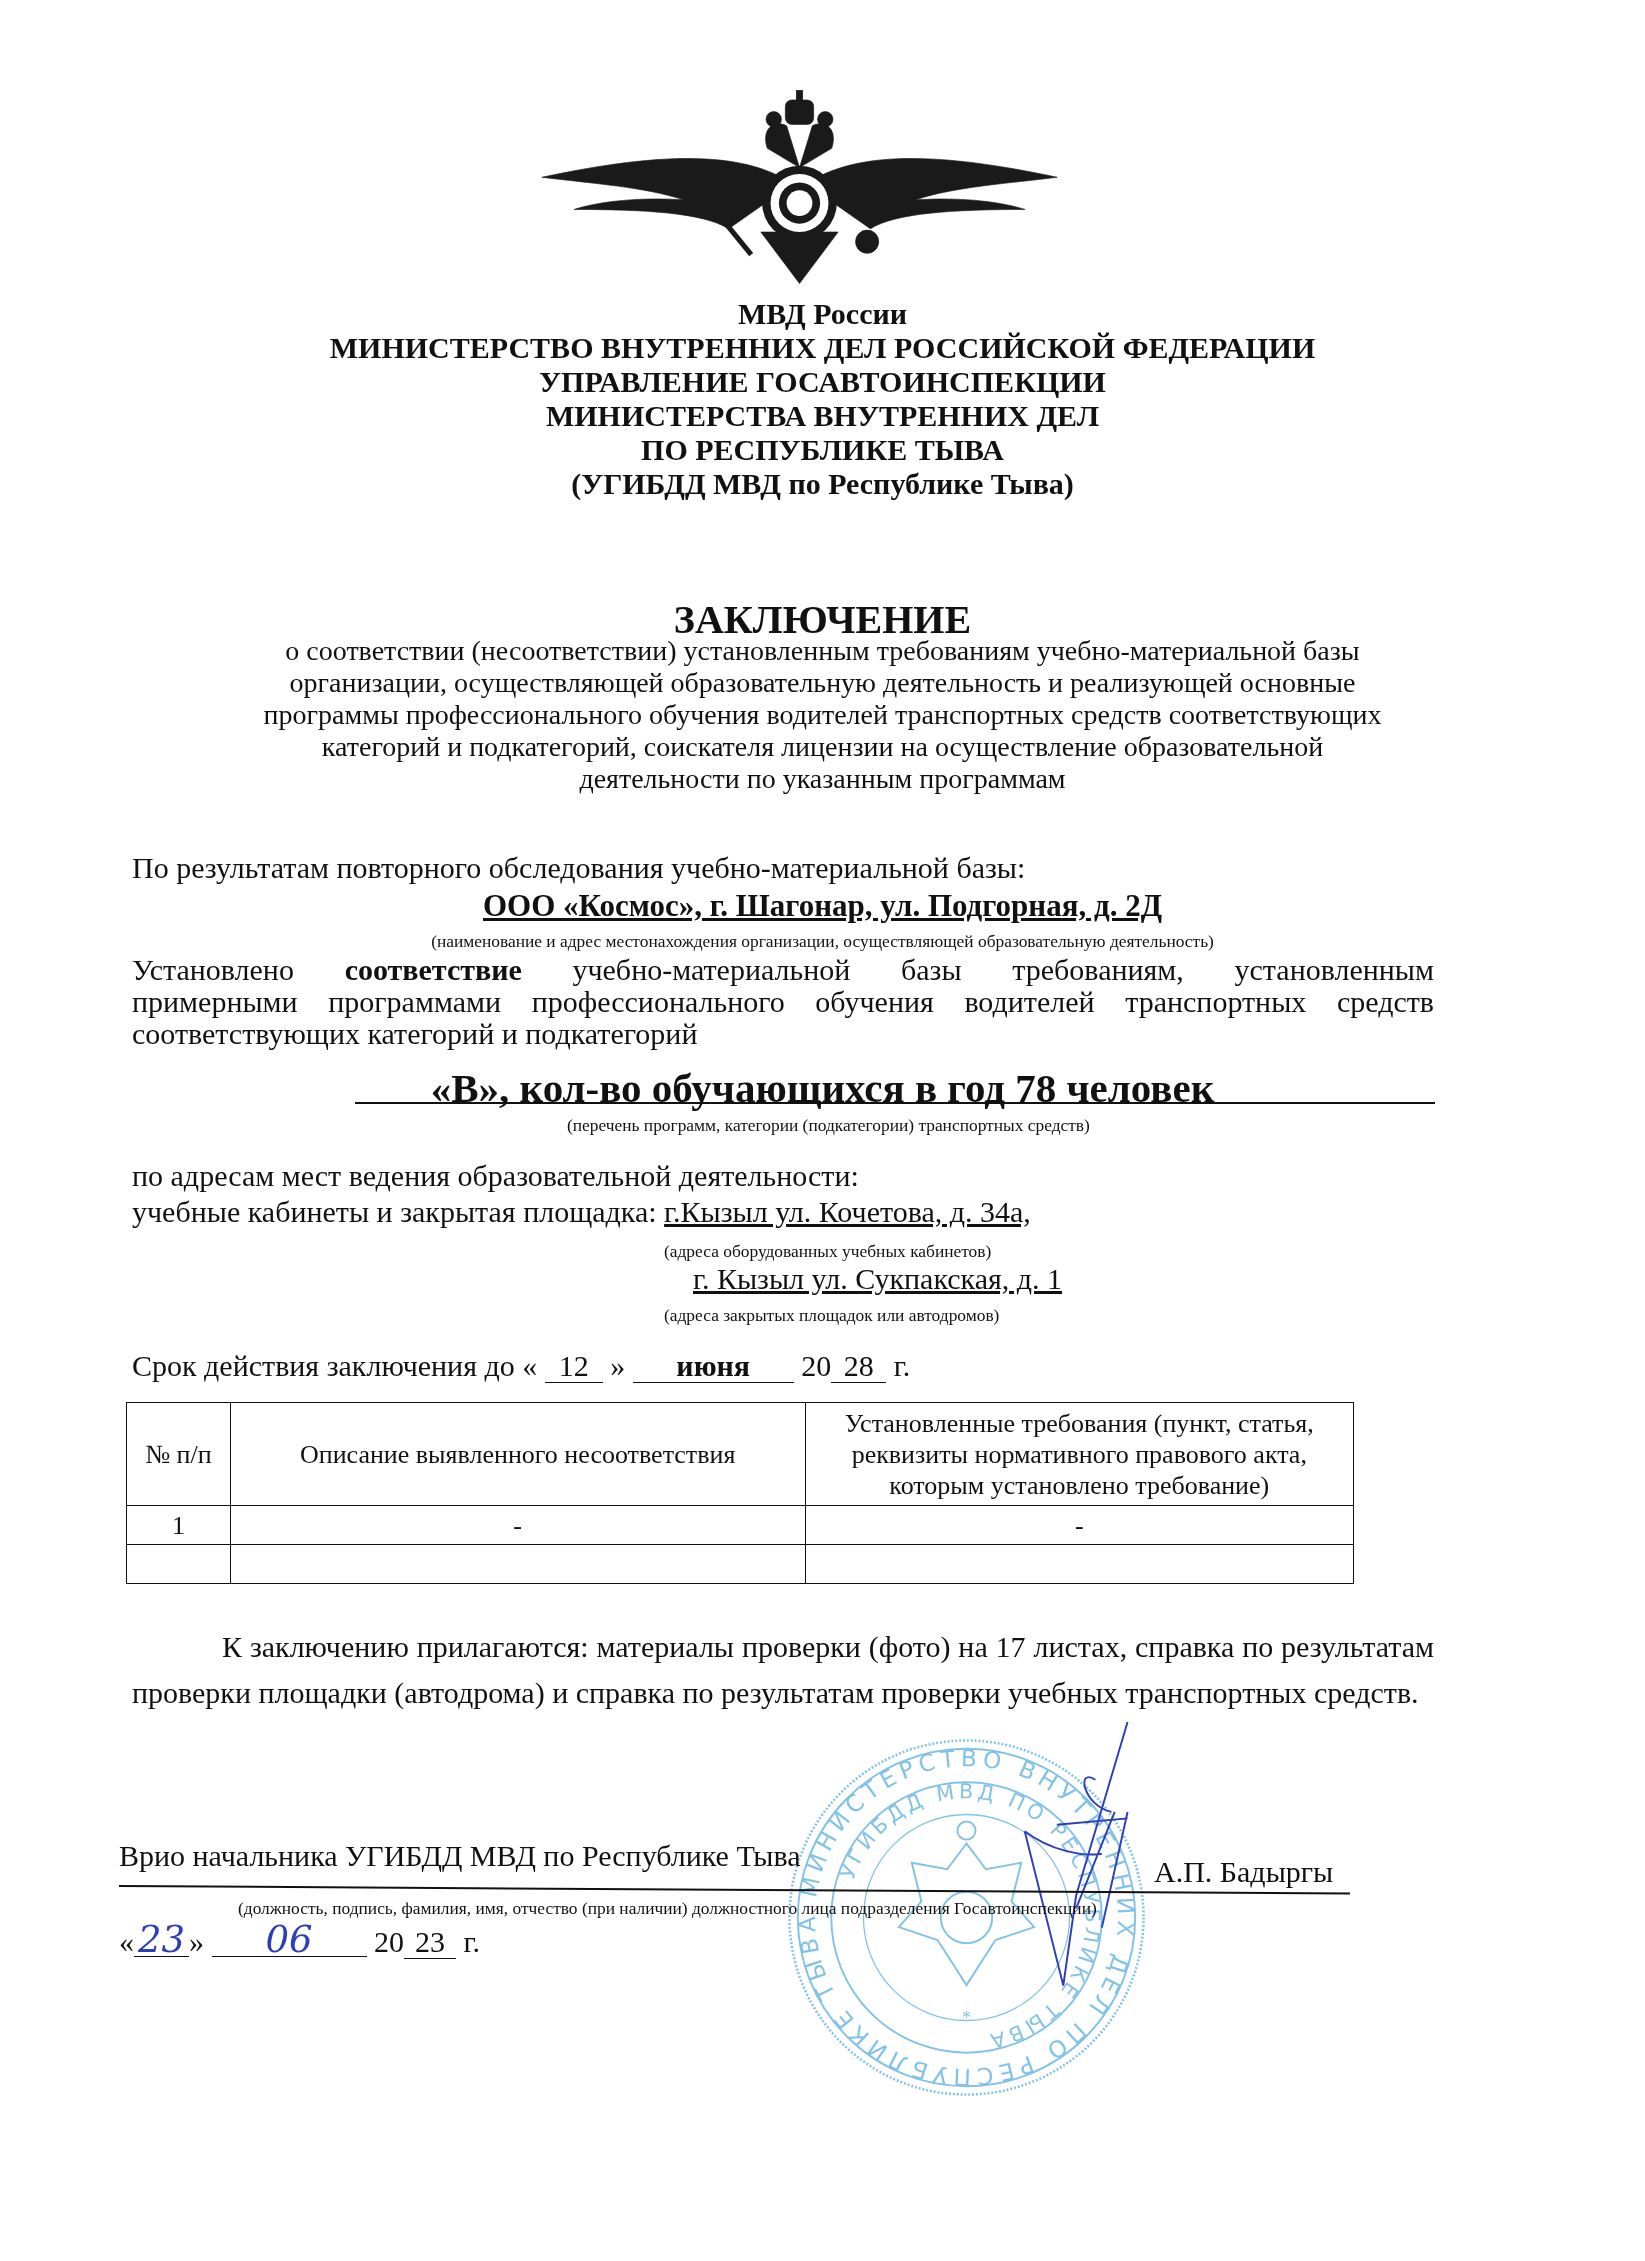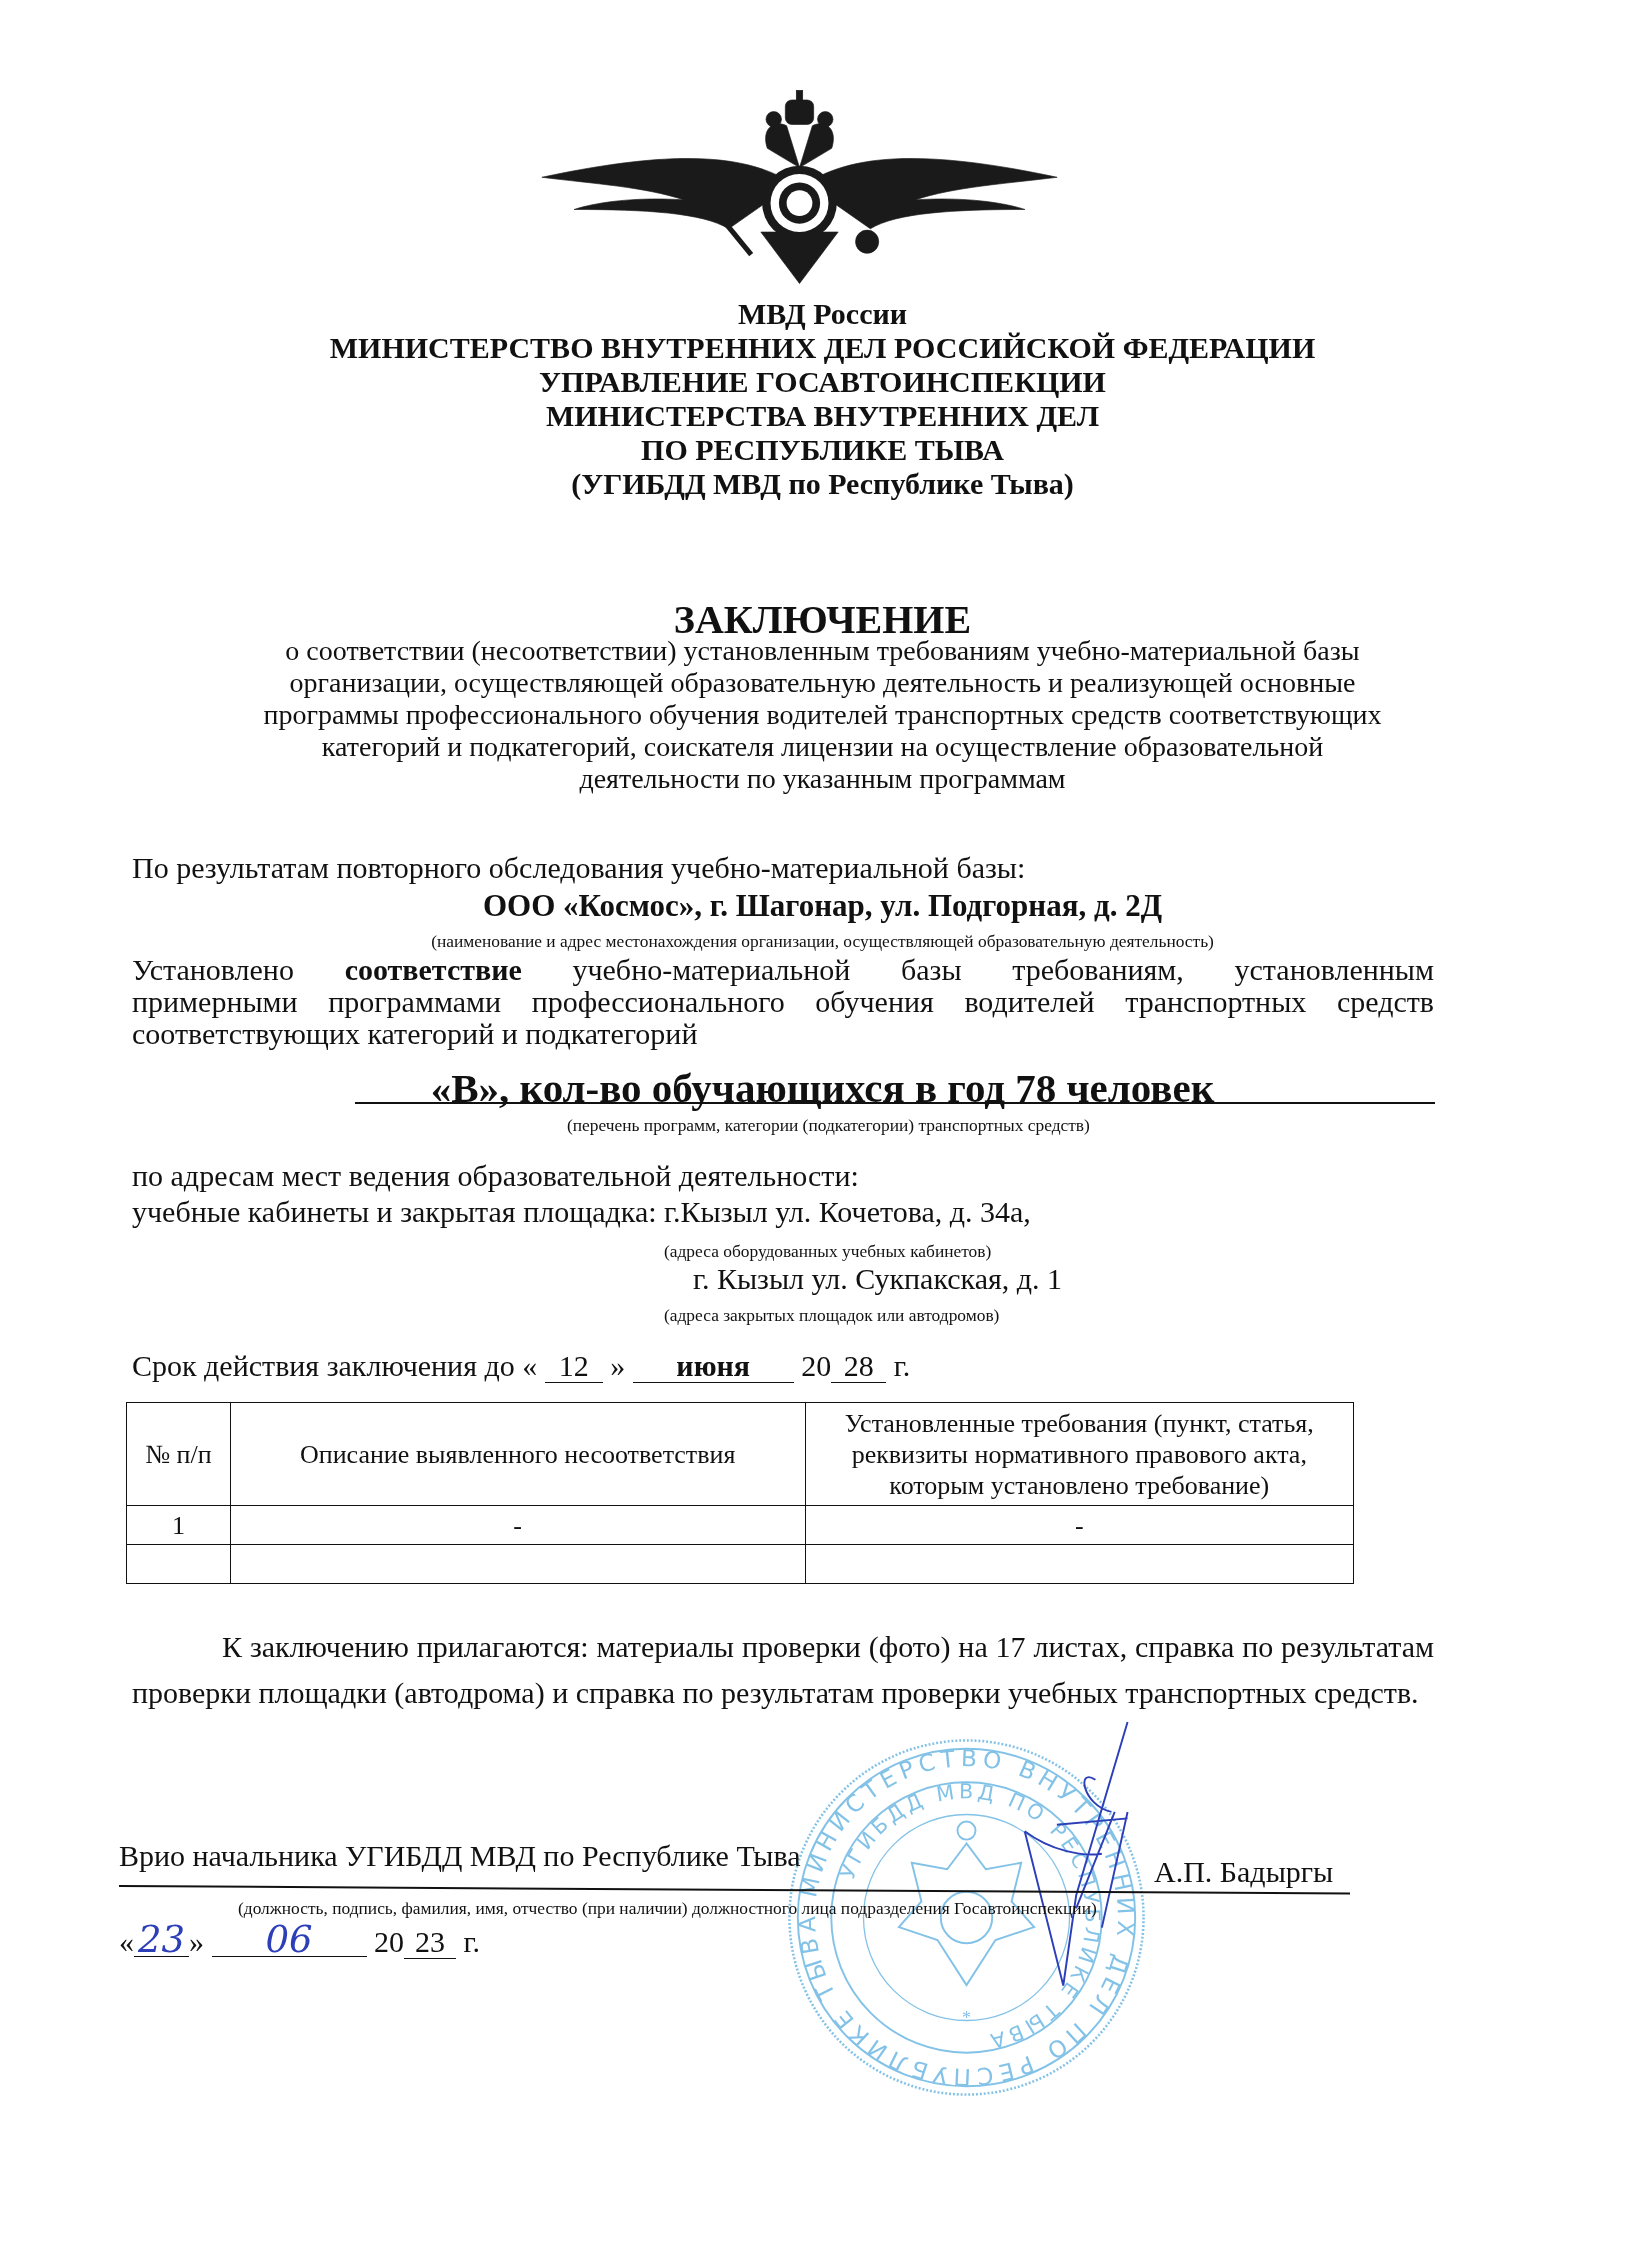--- a/index.html
+++ b/index.html
@@ -5,21 +5,21 @@
   html, body { margin:0; padding:0; background:#ffffff; }
   body { width:1645px; height:2261px; position:relative; overflow:hidden;
          font-family:"Liberation Serif","DejaVu Serif",serif; color:#111; }
   .abs { position:absolute; }
   .center { text-align:center; left:0; width:1645px; }
   .hdr { font-weight:bold; font-size:30px; line-height:34px; }
   .title { font-weight:bold; font-size:40px; }
   .sub { font-size:28px; line-height:32px; }
   .body { font-size:30px; line-height:32px; }
   .tiny { font-size:17.4px; }
-  .u { }
+  .u { text-decoration:underline; }
   .bold { font-weight:bold; }
   .justify { text-align:justify; text-align-last:justify; }
   .line { position:absolute; height:1.9px; background:#111; }
   table.t { position:absolute; border-collapse:collapse; font-size:26px; }
   table.t td { border:1.9px solid #111; text-align:center; vertical-align:middle; padding:2.6px 6.4px; line-height:31px; }
   .blank { display:inline-block; border-bottom:1.9px solid #111; text-align:center; }
   .hand { font-family:"DejaVu Serif",serif; font-style:italic; color:#2c3fb8; font-size:37px; }
 </style>
 </head>
 <body>

